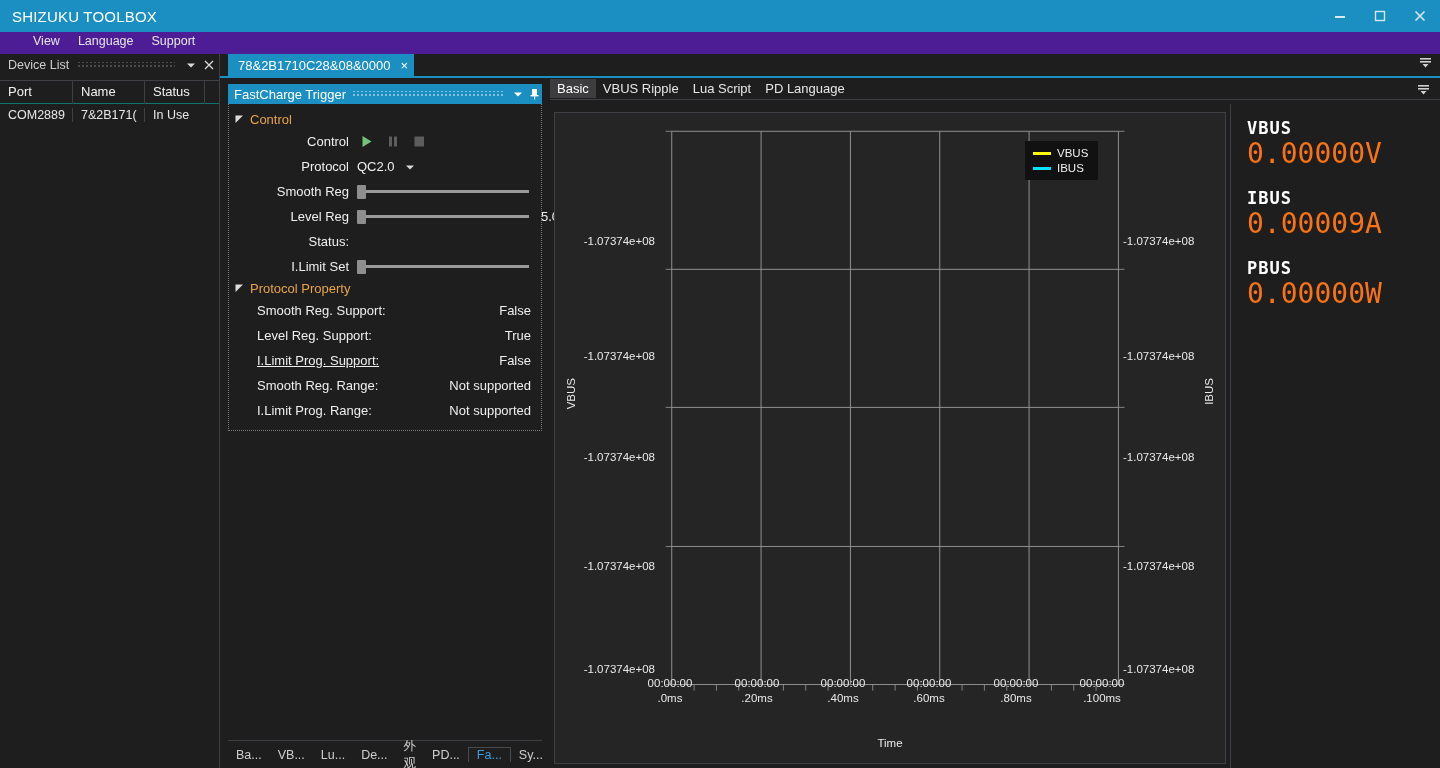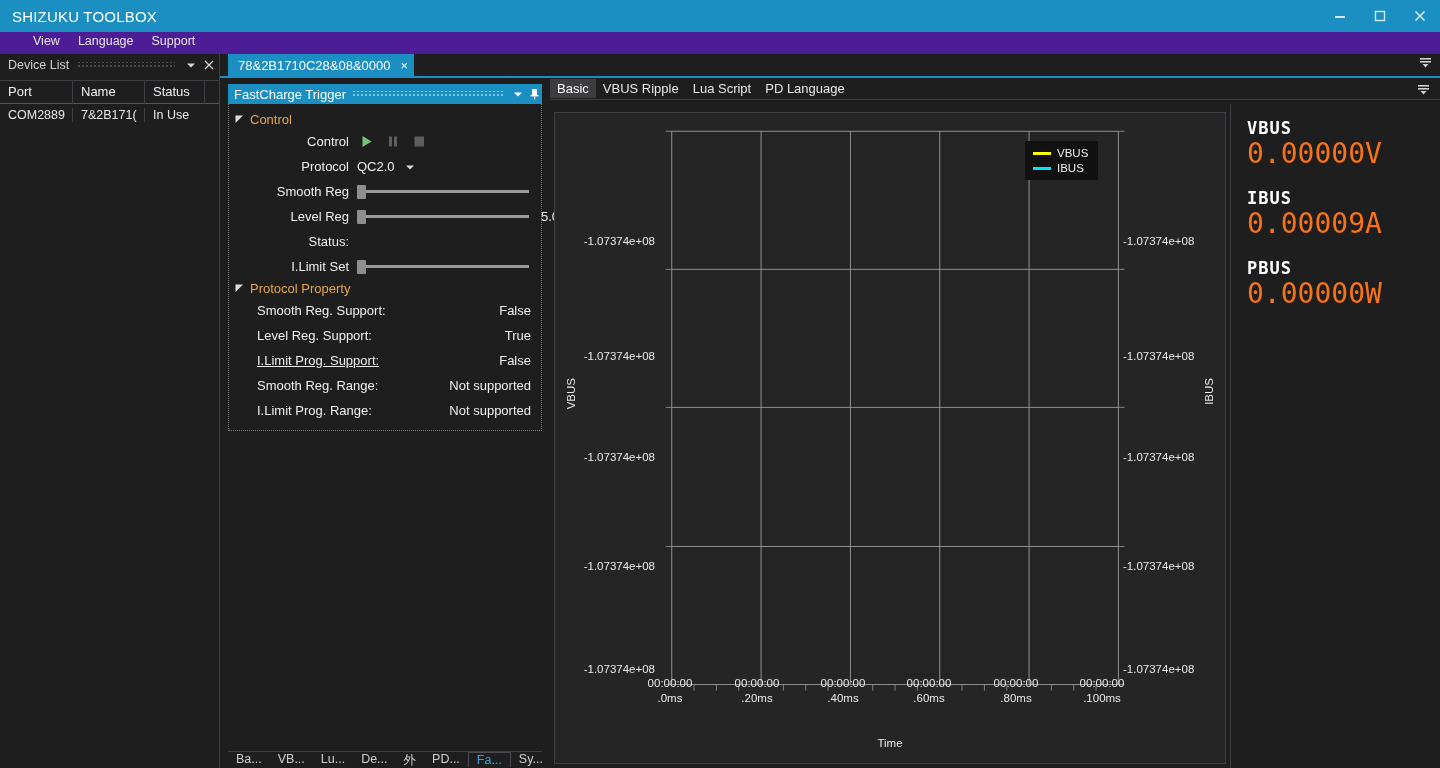--- a/index.html
+++ b/index.html
@@ -86,21 +86,21 @@
   .ctlbtn { width:20px; height:18px; display:flex; align-items:center; justify-content:center; margin-right:6px; }
   .combo { display:flex; align-items:center; gap:10px; }
   .combo .cv { color:#efefef; font-size:13px; }
 
   .slider { position:relative; width:172px; height:14px; display:flex; align-items:center; }
   .slider .track { position:absolute; left:5px; right:0; height:3px; background:#9a9a9a; }
   .slider .thumb { position:absolute; left:0; width:9px; height:14px; background:#8e8e8e; border-radius:1px; }
   .slider-val { color:#efefef; font-size:13px; margin-left:12px; }
 
   
-  .tooltabs { margin-top:auto; height:17px; display:flex; align-items:flex-start; border-top:1px solid #3f3f46; }
+  .tooltabs { margin-top:auto; height:28px; display:flex; align-items:center; border-top:1px solid #3f3f46; }
   .ttab { display:flex; align-items:center; padding:0 8px; color:#cfcfcf; font-size:12.5px; }
   .ttab.active { color:#3b9edb; border:1px solid #4a4a4e; border-bottom:none; background:#1e1e1e; }
 
   
   .chartwrap { flex:1 1 auto; display:flex; min-width:0; padding:4px 0 8px 0; }
   .chartcard { flex:1 1 auto; margin:8px 4px 8px 4px; border:1px solid #3f3f46; background:#252526; position:relative; min-width:0; }
   .readout { width:210px; flex:0 0 210px; border-left:1px solid #3f3f46; padding:14px 0 0 16px; }
   .ro-item { margin-bottom:18px; }
   .ro-lbl { color:#ffffff; font-size:17px; font-weight:bold; font-family:"DejaVu Sans Mono", monospace; letter-spacing:1px; }
   .ro-val { color:#f97316; font-size:28px; font-family:"DejaVu Sans Mono", monospace; line-height:1.15; letter-spacing:0px; }

